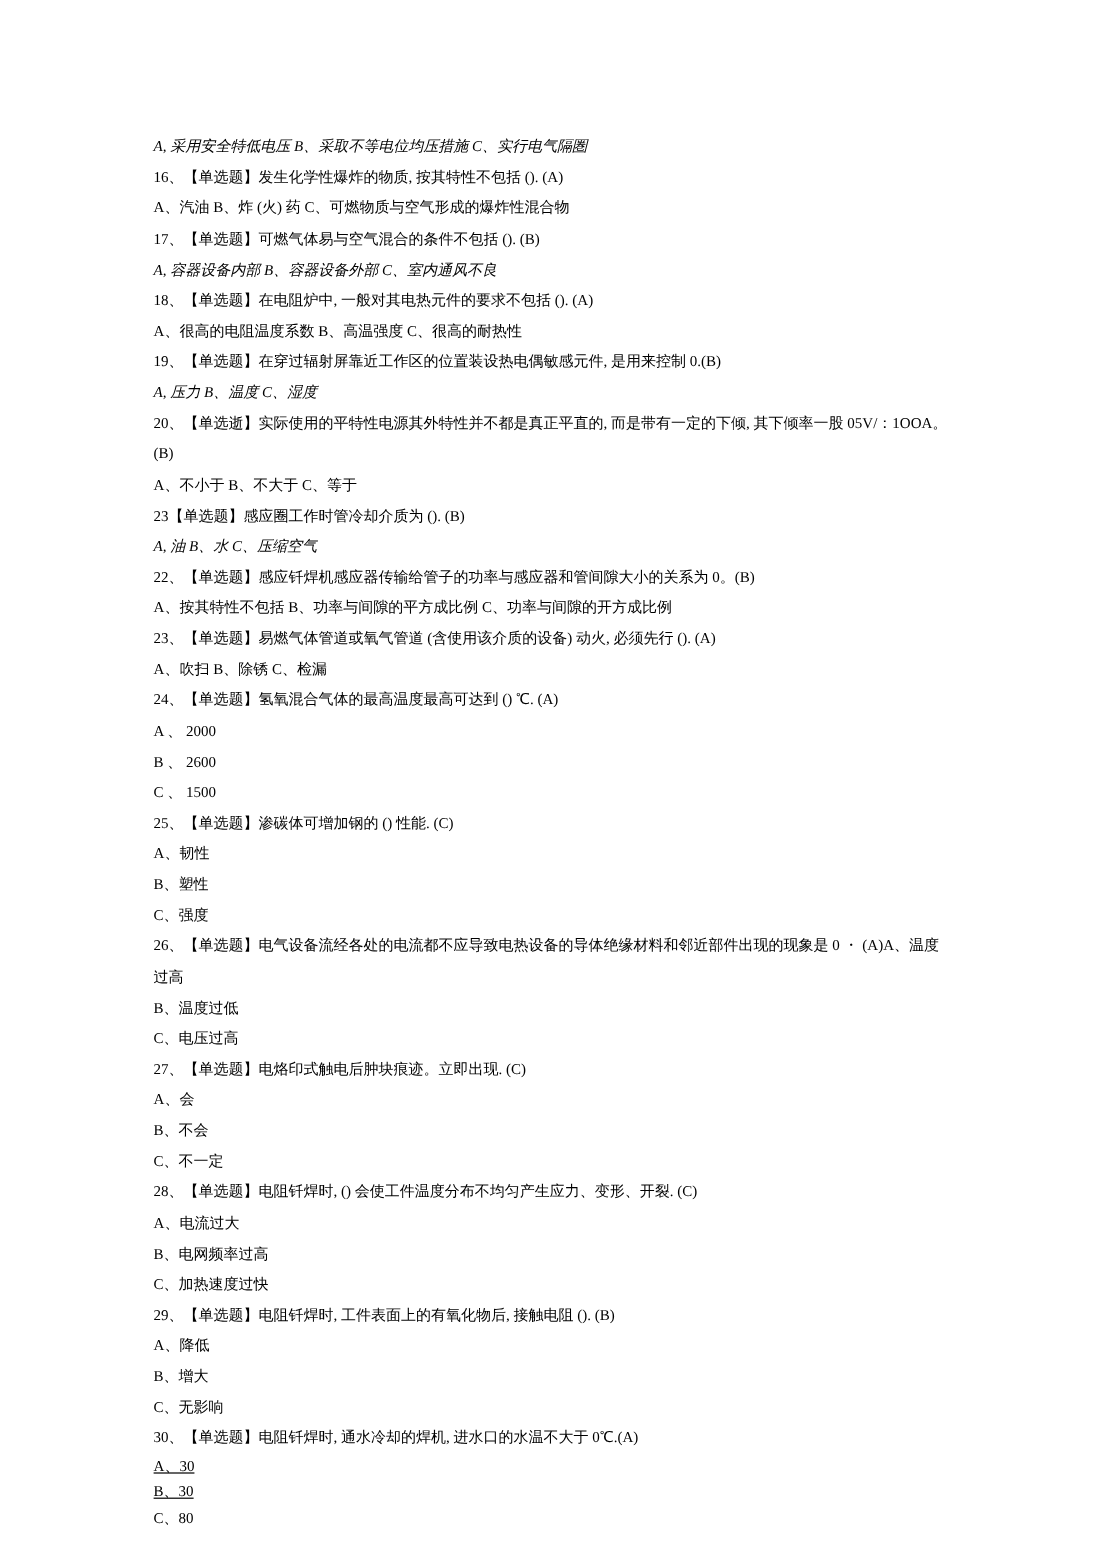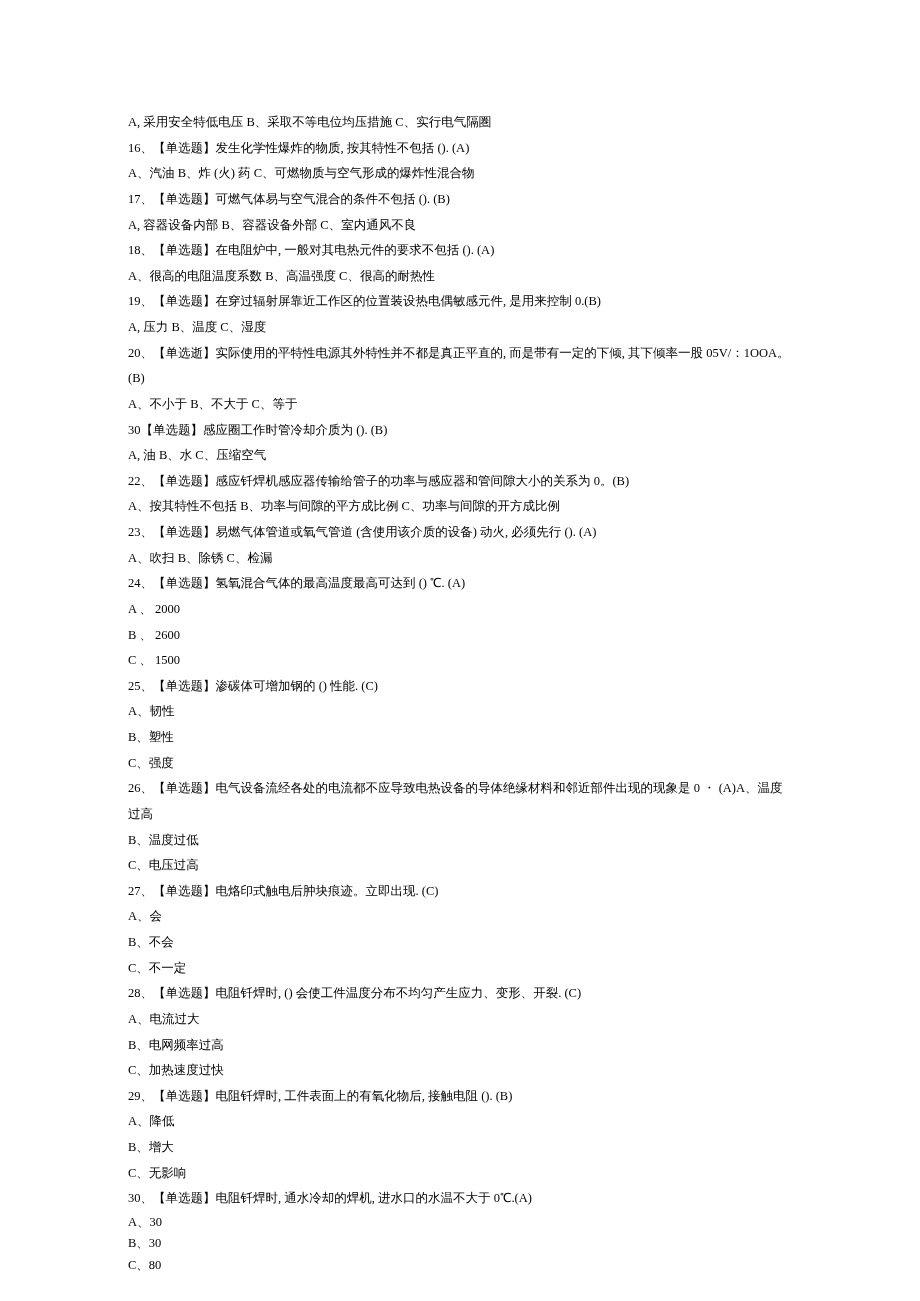--- a/index.html
+++ b/index.html
@@ -10,41 +10,43 @@
       margin: 0;
       padding: 110px 128px 60px 128px;
       width: 920px;
       box-sizing: border-box;
       line-height: 2.05;
     }
     .line {
       display: block;
     }
     .q-italic {
+      font-style: italic;
     }
     .tight {
       line-height: 1.65;
+      text-decoration: underline;
     }
   </style>
 </head>
 <body>
 
 <span class="line q-italic">A, 采用安全特低电压 B、采取不等电位均压措施 C、实行电气隔圏</span>
 <span class="line">16、【单选题】发生化学性爆炸的物质, 按其特性不包括 (). (A)</span>
 <span class="line">A、汽油 B、炸 (火) 药 C、可燃物质与空气形成的爆炸性混合物</span>
 <span class="line">17、【单选题】可燃气体易与空气混合的条件不包括 (). (B)</span>
 <span class="line q-italic">A, 容器设备内部 B、容器设备外部 C、室内通风不良</span>
 <span class="line">18、【单选题】在电阻炉中, 一般对其电热元件的要求不包括 (). (A)</span>
 <span class="line">A、很高的电阻温度系数 B、高温强度 C、很高的耐热性</span>
 <span class="line">19、【单选题】在穿过辐射屏靠近工作区的位置装设热电偶敏感元件, 是用来控制 0.(B)</span>
 <span class="line q-italic">A, 压力 B、温度 C、湿度</span>
 <span class="line">20、【单选逝】实际使用的平特性电源其外特性并不都是真正平直的, 而是带有一定的下倾, 其下倾率一股 05V/：1OOA。</span>
 <span class="line">(B)</span>
 <span class="line">A、不小于 B、不大于 C、等于</span>
-<span class="line">30【单选题】感应圈工作时管冷却介质为 (). (B)</span>
+<span class="line">23【单选题】感应圈工作时管冷却介质为 (). (B)</span>
 <span class="line q-italic">A, 油 B、水 C、压缩空气</span>
 <span class="line">22、【单选题】感应钎焊机感应器传输给管子的功率与感应器和管间隙大小的关系为 0。(B)</span>
 <span class="line">A、按其特性不包括 B、功率与间隙的平方成比例 C、功率与间隙的开方成比例</span>
 <span class="line">23、【单选题】易燃气体管道或氧气管道 (含使用该介质的设备) 动火, 必须先行 (). (A)</span>
 <span class="line">A、吹扫 B、除锈 C、检漏</span>
 <span class="line">24、【单选题】氢氧混合气体的最高温度最高可达到 () ℃. (A)</span>
 <span class="line">A 、 2000</span>
 <span class="line">B 、 2600</span>
 <span class="line">C 、 1500</span>
 <span class="line">25、【单选题】渗碳体可增加钢的 () 性能. (C)</span>

